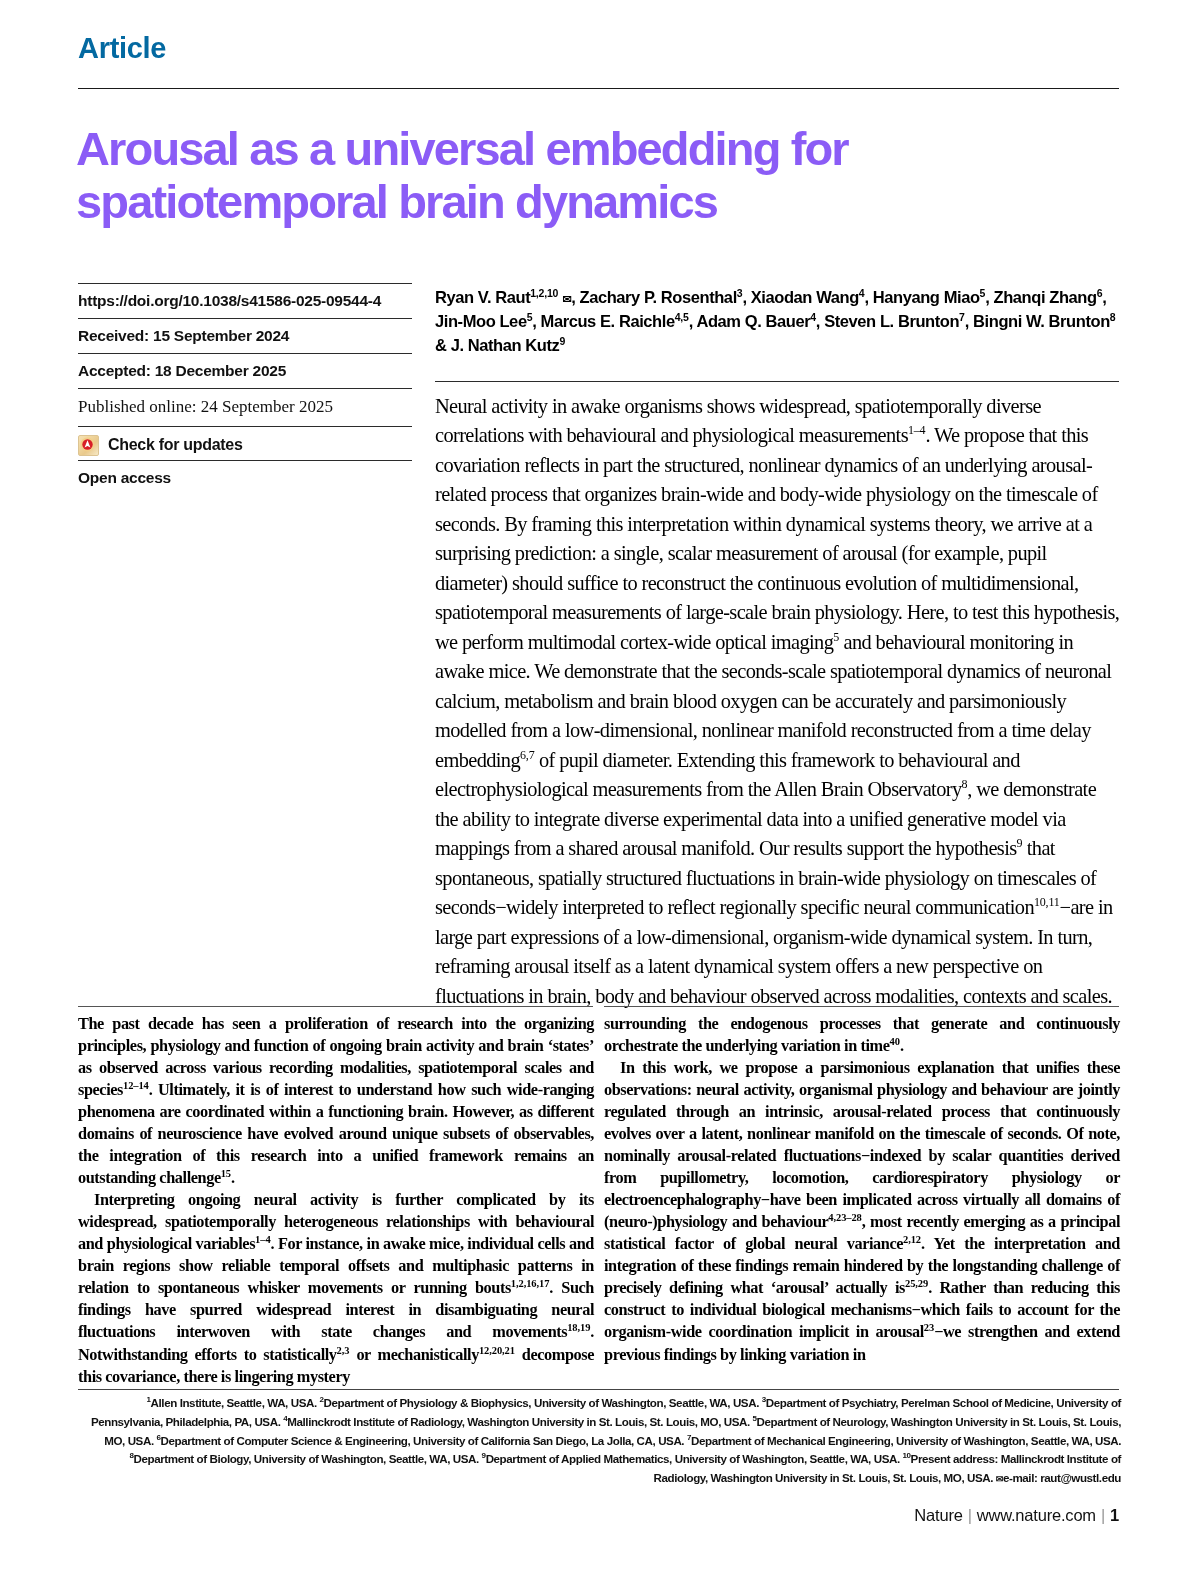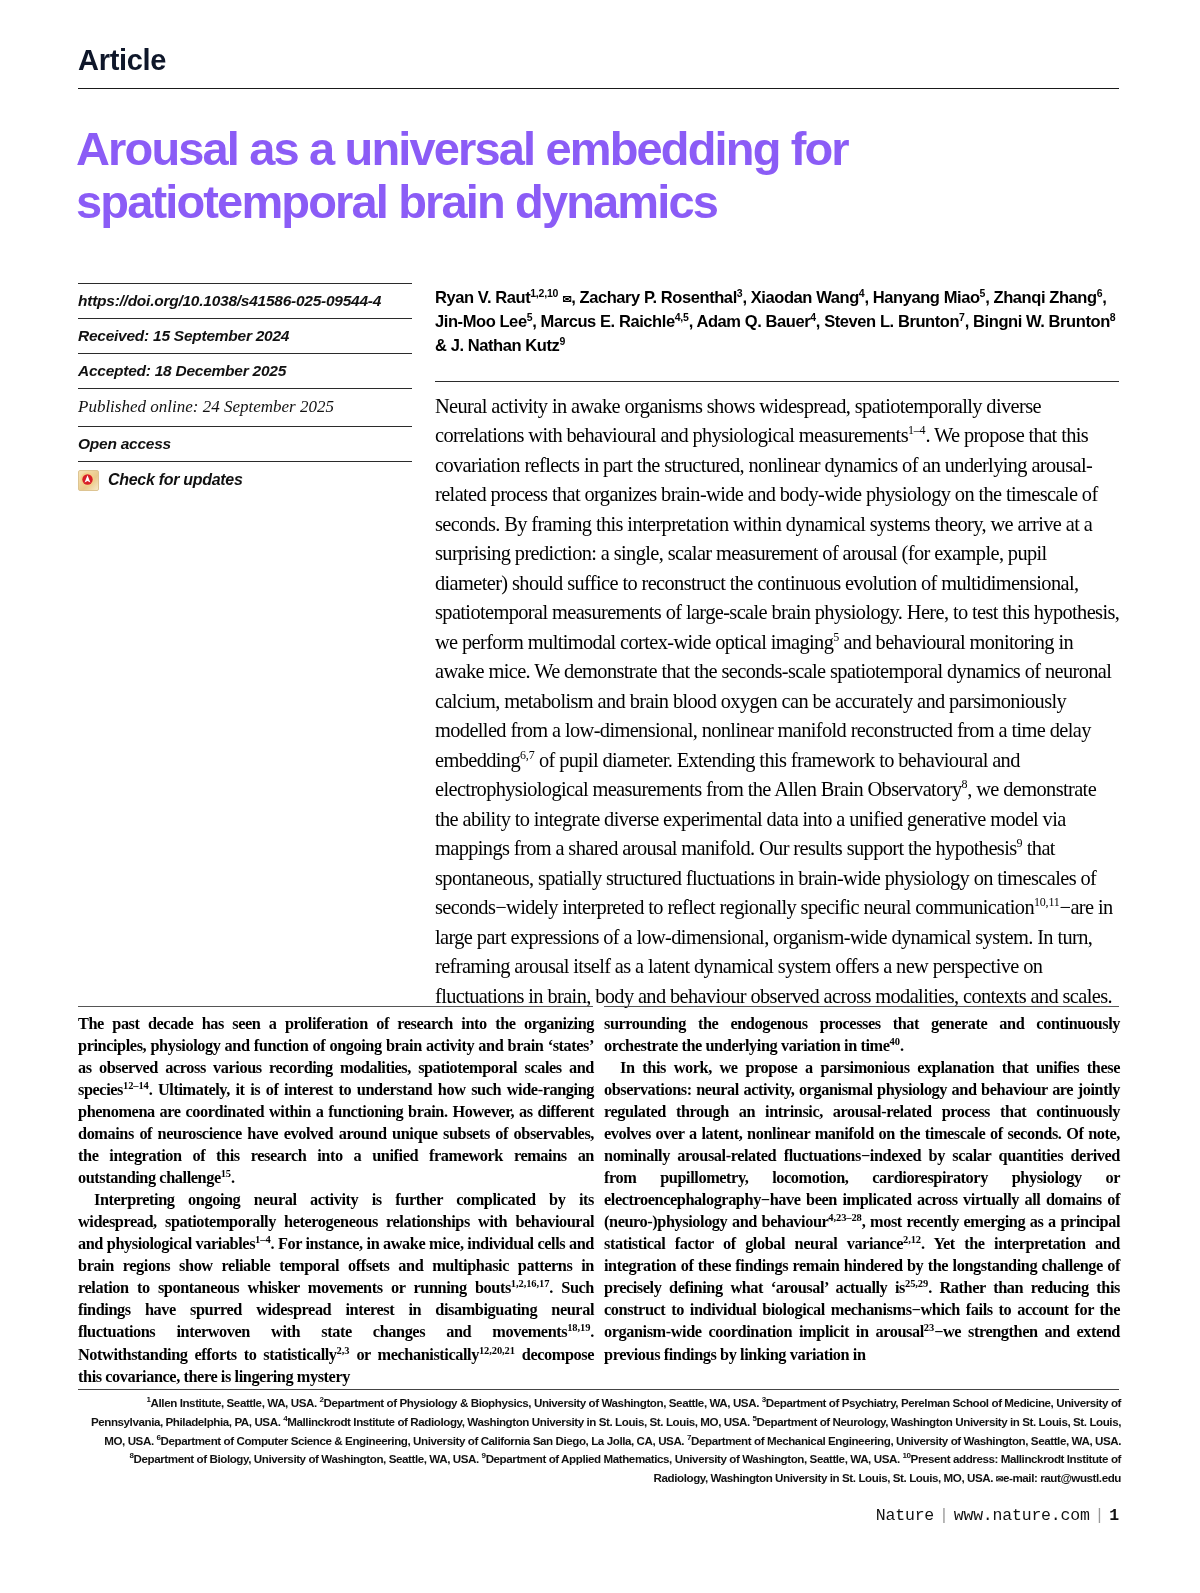--- a/index.html
+++ b/index.html
@@ -21,26 +21,26 @@
     width: 1200px;
     height: 1593px;
     box-sizing: border-box;
     padding: 0;
   }
 
   
   .article-kicker {
     position: absolute;
     left: 78px;
-    top: 44px;
+    top: 32px;
     font-family: "Liberation Sans", sans-serif;
     font-weight: bold;
     font-size: 29px;
     letter-spacing: -0.3px;
-    color: #0f172a;
+    color: #0369a1;
   }
   .kicker-rule {
     position: absolute;
     left: 78px;
     top: 88px;
     width: 1041px;
     height: 0;
     border-top: 1.6px solid #1a1a1a;
   }
   .article-title {
@@ -64,21 +64,20 @@
     width: 334px;
   }
   .meta-row {
     border-top: 1px solid #2b2b2b;
     padding: 7px 0 7px 0;
     font-size: 15.5px;
     line-height: 1.3;
     font-weight: bold;
     letter-spacing: -0.25px;
     color: #111;
-    font-style: italic;
   }
   .meta-row.serif {
     font-family: "Liberation Serif", serif;
     font-weight: normal;
     font-size: 17px;
     letter-spacing: 0;
   }
   .meta-row.updates {
     display: flex;
     align-items: center;
@@ -199,21 +198,21 @@
   .affiliations sup { font-size: 8px; }
   .affiliations .env { font-size: 9px; }
 
   
   .footer {
     position: absolute;
     left: 78px;
     top: 1506px;
     width: 1041px;
     text-align: right;
-    font-family: Liberation Mono, monospace;
+    font-family: Liberation Sans, sans-serif;
     font-size: 16.5px;
     letter-spacing: -0.2px;
     color: #111;
   }
   .footer .sep { color: #999; padding: 0 5px; }
   .footer .pageno { font-weight: bold; }
 </style>
 </head>
 <body>
 
@@ -222,31 +221,31 @@
   <div class="article-kicker">Article</div>
   <div class="kicker-rule"></div>
 
   <h1 class="article-title">Arousal as a universal embedding for spatiotemporal brain dynamics</h1>
 
   <div class="meta-col">
     <div class="meta-row">https://doi.org/10.1038/s41586-025-09544-4</div>
     <div class="meta-row">Received: 15 September 2024</div>
     <div class="meta-row">Accepted: 18 December 2025</div>
     <div class="meta-row serif">Published online: 24 September 2025</div>
-    <div class="meta-row">Open access</div>
     <div class="meta-row updates">
       <span class="crossmark-icon">
         <svg width="17" height="17" viewBox="0 0 17 17" aria-hidden="true">
           <circle cx="8.5" cy="8.5" r="7" fill="#f3cf8a"></circle>
           <circle cx="8.5" cy="8.5" r="5.2" fill="#d81e27"></circle>
           <path d="M8.5 4.2 L11.4 11.5 L8.5 9.9 L5.6 11.5 Z" fill="#ffffff"></path>
         </svg>
       </span>
       <span class="updates-label">Check for updates</span>
     </div>
+    <div class="meta-row">Open access</div>
   </div>
 
   <div class="authors">
     <span>Ryan V. Raut<sup>1,2,10</sup> <span class="envelope">✉</span></span><span>, Zachary P. Rosenthal<sup>3</sup>, Xiaodan Wang<sup>4</sup>, Hanyang Miao<sup>5</sup>, Zhanqi Zhang<sup>6</sup>, Jin-Moo Lee<sup>5</sup>, Marcus E. Raichle<sup>4,5</sup>, Adam Q. Bauer<sup>4</sup>, Steven L. Brunton<sup>7</sup>, Bingni W. Brunton<sup>8</sup> &amp; J. Nathan Kutz<sup>9</sup></span>
   </div>
 
   <div class="abstract-rule"></div>
   <div class="abstract">
     Neural activity in awake organisms shows widespread, spatiotemporally diverse correlations with behavioural and physiological measurements<sup>1–4</sup>. We propose that this covariation reflects in part the structured, nonlinear dynamics of an underlying arousal-related process that organizes brain-wide and body-wide physiology on the timescale of seconds. By framing this interpretation within dynamical systems theory, we arrive at a surprising prediction: a single, scalar measurement of arousal (for example, pupil diameter) should suffice to reconstruct the continuous evolution of multidimensional, spatiotemporal measurements of large-scale brain physiology. Here, to test this hypothesis, we perform multimodal cortex-wide optical imaging<sup>5</sup> and behavioural monitoring in awake mice. We demonstrate that the seconds-scale spatiotemporal dynamics of neuronal calcium, metabolism and brain blood oxygen can be accurately and parsimoniously modelled from a low-dimensional, nonlinear manifold reconstructed from a time delay embedding<sup>6,7</sup> of pupil diameter. Extending this framework to behavioural and electrophysiological measurements from the Allen Brain Observatory<sup>8</sup>, we demonstrate the ability to integrate diverse experimental data into a unified generative model via mappings from a shared arousal manifold. Our results support the hypothesis<sup>9</sup> that spontaneous, spatially structured fluctuations in brain-wide physiology on timescales of seconds−widely interpreted to reflect regionally specific neural communication<sup>10,11</sup>−are in large part expressions of a low-dimensional, organism-wide dynamical system. In turn, reframing arousal itself as a latent dynamical system offers a new perspective on fluctuations in brain, body and behaviour observed across modalities, contexts and scales.
   </div>

